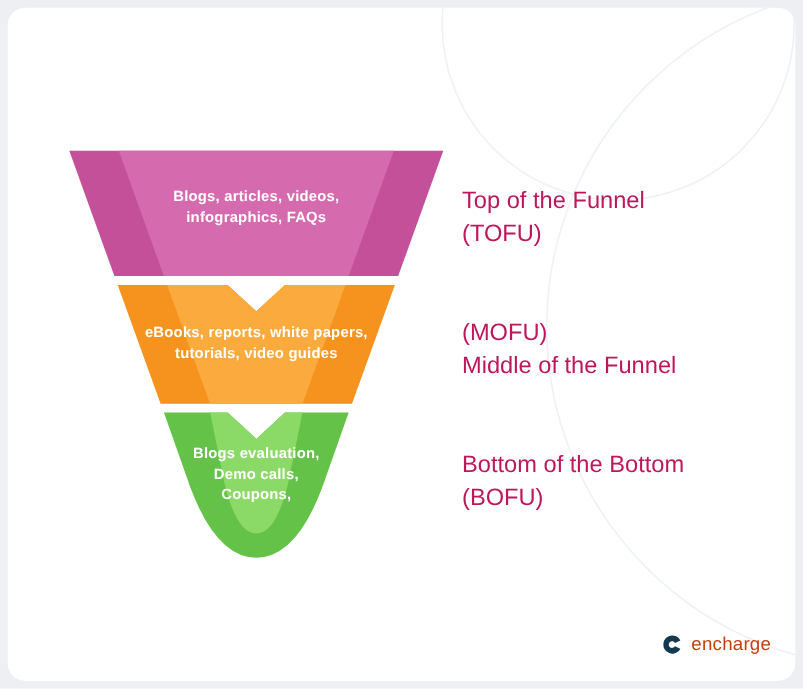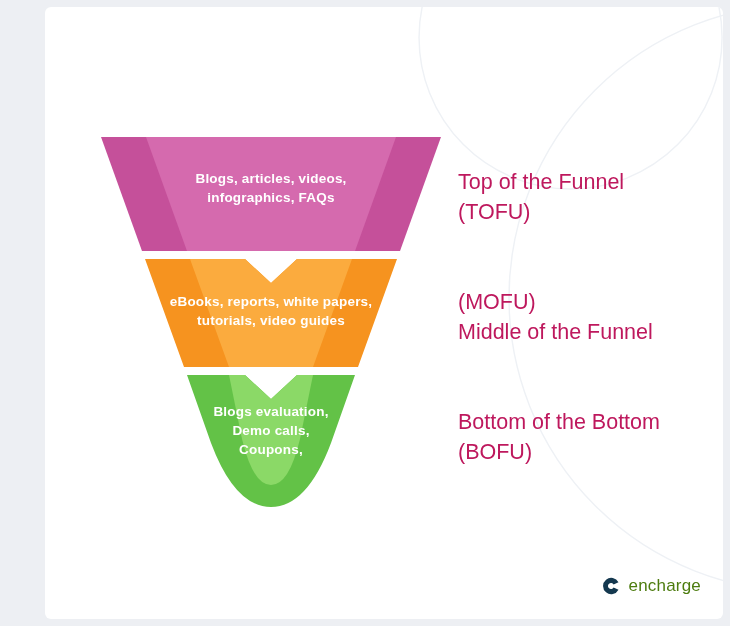--- a/index.html
+++ b/index.html
@@ -7,23 +7,22 @@
     width:730px;height:626px;
     background:#edeff3;
     font-family:"Liberation Sans", sans-serif;
     position:relative;
     overflow:hidden;
   }
   .card{
     position:absolute;
     left:7px;top:7px;right:7px;bottom:7px;
     background:#ffffff;
-    border-radius:6px;
+    border-radius:16px;
     overflow:hidden;
-    margin-left:38px;
   }
   .deco{
     position:absolute;left:0;top:0;width:100%;height:100%;
     pointer-events:none;
   }
   .funnel-wrap{
     position:absolute;
     left:48px;top:122px;
     width:356px;height:385px;
   }
@@ -55,21 +54,21 @@
   .label-bofu{top:400px;}
   .logo{
     position:absolute;
     right:22px;bottom:22px;
     display:flex;
     align-items:center;
     gap:7px;
   }
   .logo-text{
     font-size:17px;
-    color:#4d7c0f;
+    color:#c2410c;
     font-weight:500;
     letter-spacing:0.2px;
   }
 </style>
 </head>
 <body>
 
 <div class="card">
 
   <svg class="deco" viewBox="0 0 716 612">

